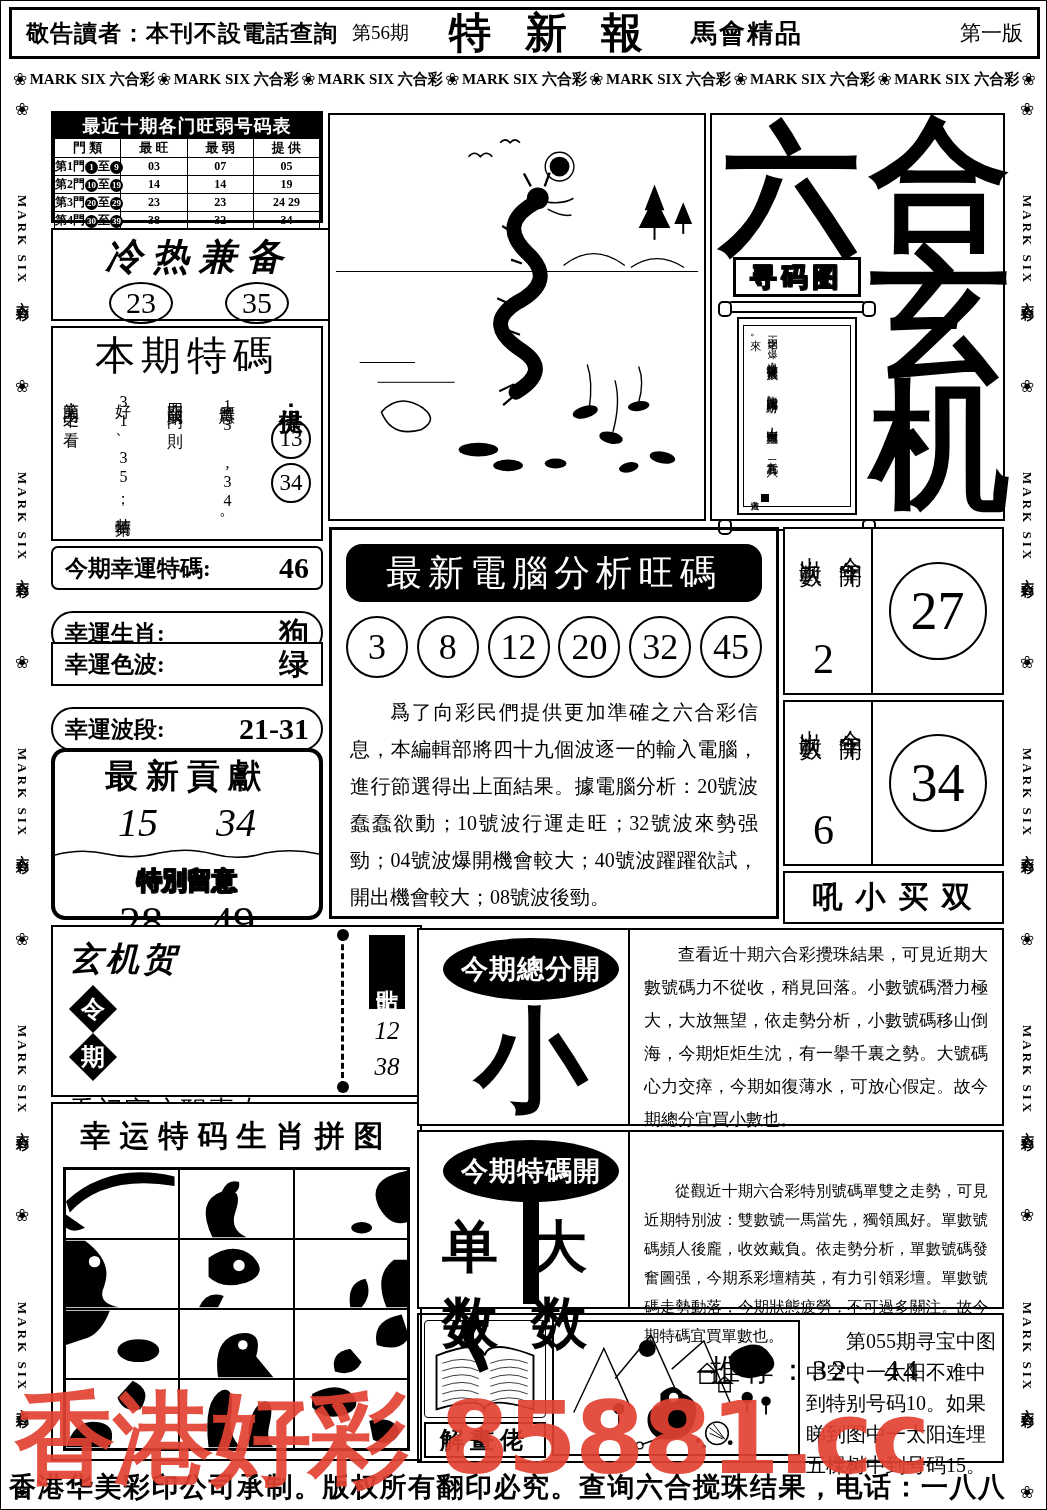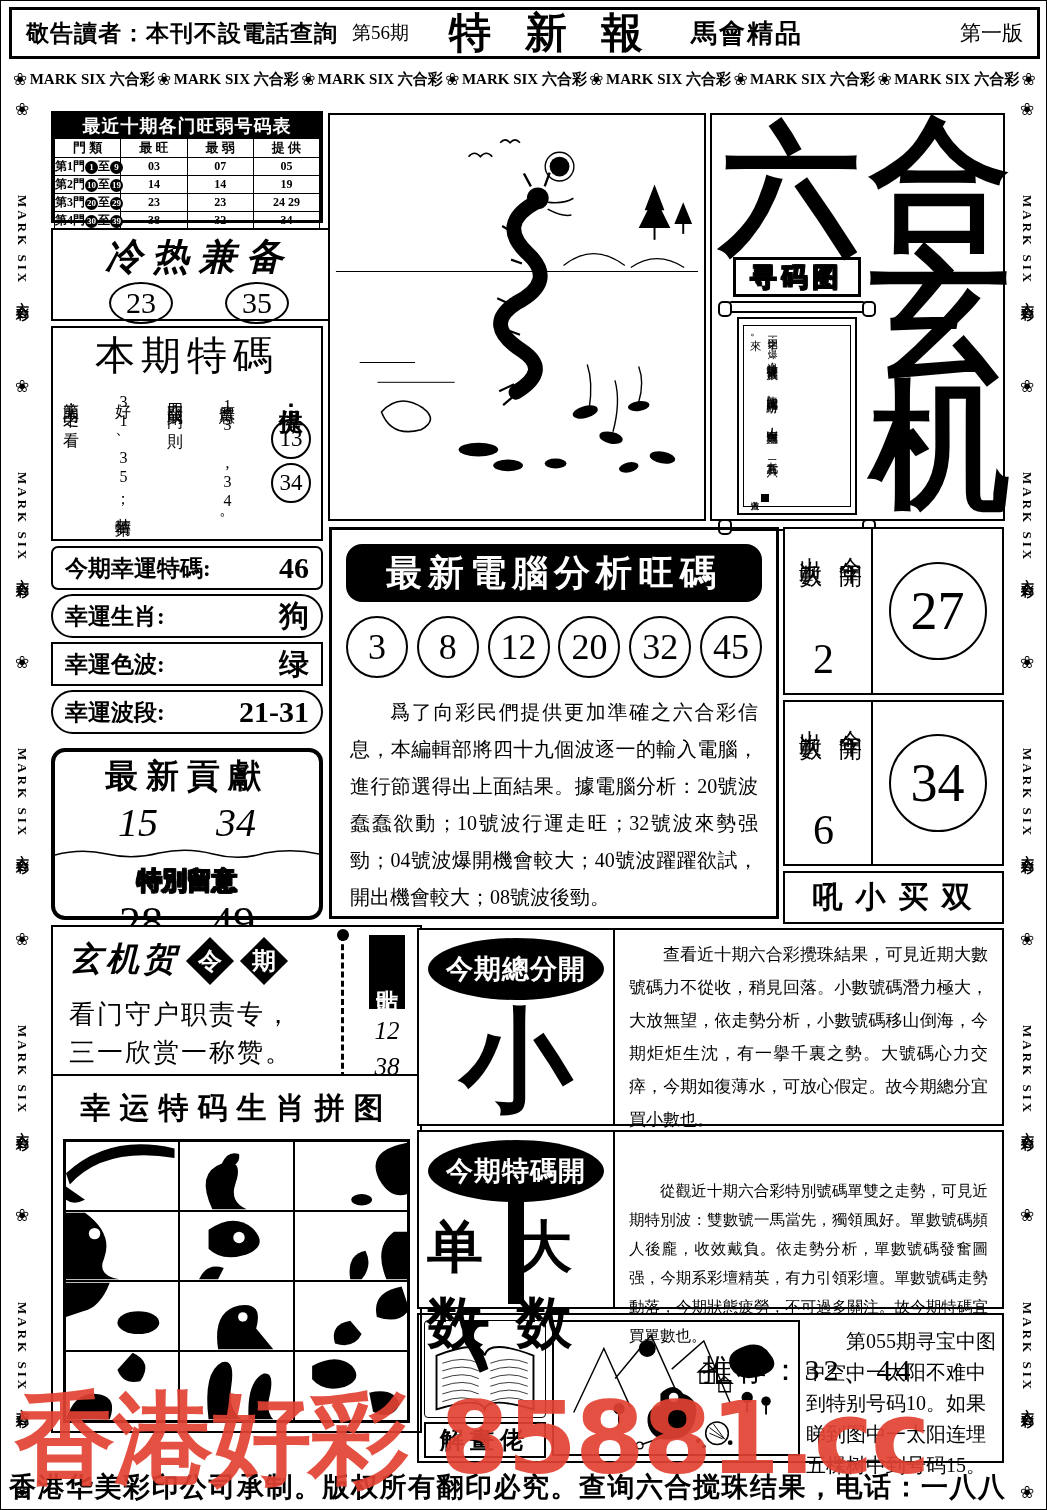--- a/index.html
+++ b/index.html
@@ -65,52 +65,52 @@
   #spBox .pcol { display:flex; flex-direction:column; align-items:center; gap:4px; }
   #spBox .pcol .plabel { writing-mode:vertical-rl; text-orientation:upright; font-size:24px; font-weight:bold; }
   .pcirc { width:40px; height:40px; border:2.5px solid #000; border-radius:50%;
            display:flex; align-items:center; justify-content:center; font-size:23px; }
 
   
   .lrow { left:50px; width:272px; height:44px; border:2.5px solid #000; background:#fff;
           display:flex; align-items:center; padding:0 12px; justify-content:space-between; }
   .lrow .lab { font-size:23px; font-weight:bold; }
   .lrow .val { font-size:30px; font-weight:bold; }
-  .r22 { border-radius:22px; }
+  .r22 { border-radius:22px;margin-top:17px; }
 
   
   #contrib { left:50px; top:747px; width:272px; height:172px; border:4px solid #000; border-radius:14px; }
   #contrib .t { font-size:33px; font-weight:bold; text-align:center; letter-spacing:8px; margin-top:2px; }
   #contrib .nums { display:flex; justify-content:space-around; padding:0 34px; font-size:40px; font-style:italic; }
   #contrib .note { text-align:center; font-size:25px; font-weight:bold; color:#fff;
                    -webkit-text-stroke:1.3px #000;
                    text-shadow:-1px -1px 0 #000,1px -1px 0 #000,-1px 1px 0 #000,1px 1px 0 #000; }
   #contrib .nums2 { display:flex; justify-content:space-around; padding:0 40px; font-size:44px; }
 
   
   #mys { left:50px; top:924px; width:371px; height:172px; }
   #mys .left { position:absolute; left:0; top:0; width:276px; height:100%; padding:10px 6px 0 16px; }
-  #mys .trow { display:flex; align-items:flex-end; gap:6px; }
+  #mys .trow { display:flex; align-items:flex-start; gap:6px;flex-direction:column; }
   #mys .tpre { font-size:33px; font-weight:bold; font-style:italic; letter-spacing:4px; }
   .diamond { width:34px; height:34px; background:#000; transform:rotate(45deg); margin:4px 7px;
              display:flex; align-items:center; justify-content:center; }
   .diamond span { transform:rotate(-45deg); color:#fff; font-size:24px; font-weight:bold; }
   #mys .poem { margin-top:14px; font-size:26px; letter-spacing:2px; line-height:38px; white-space:nowrap; }
   .dashline { position:absolute; left:288px; top:8px; bottom:8px; border-left:3.5px dashed #000; }
   .dashline::before, .dashline::after { content:""; position:absolute; left:-7.5px; width:12px; height:12px;
              border-radius:50%; background:#000; }
   .dashline::before { top:-6px; } .dashline::after { bottom:-6px; }
   #mys .tipcol { position:absolute; left:305px; top:8px; width:58px; text-align:center; }
   #mys .tipbox { width:36px; height:74px; background:#000; color:#fff; margin:0 auto;
                  writing-mode:vertical-rl; text-orientation:upright; font-size:22px; font-weight:bold;
                  display:flex; align-items:center; justify-content:center; }
   #mys .tipnum { font-size:25px; font-style:italic; margin-top:8px; }
 
   
-  #puz { left:50px; top:1073px; width:371px; height:359px;font-family:Liberation Mono, monospace; }
+  #puz { left:50px; top:1101px; width:371px; height:359px;font-family:Liberation Mono, monospace; }
   #puz .t { font-size:30px; font-weight:bold; text-align:center; letter-spacing:9px; margin:12px 0 10px; }
   #puz .grid { display:grid; grid-template-columns:repeat(3,1fr); grid-auto-rows:70px;
                margin:0 10px; border:2px solid #000; }
   #puz .cell { border:1.5px solid #000; overflow:hidden; }
   #puz svg { width:100%; height:100%; display:block; }
 
   
   #dragon { left:327px; top:112px; width:378px; height:408px; }
   #dragon svg { width:100%; height:100%; display:block; }
 
@@ -134,21 +134,21 @@
                    line-height:1.45; height:130px; letter-spacing:1px; }
   #panel .s-intro { font-size:10px; letter-spacing:0; }
   #panel .s-sign { position:absolute; left:4px; bottom:2px; writing-mode:vertical-rl;
                    text-orientation:upright; font-size:9px; }
   #panel .s-sign::before { content:""; display:block; width:8px; height:8px; background:#000; margin-bottom:2px; }
 
   
   #comp { left:328px; top:526px; width:450px; height:392px; border:3.5px solid #000; }
   #comp .banner { margin:14px auto 0; width:416px; height:58px; background:#000; border-radius:16px;
                   display:flex; align-items:center; justify-content:center; color:#fff;
-                  font-size:36px; font-weight:bold; letter-spacing:6px; }
+                  font-size:36px; font-weight:normal; letter-spacing:6px; }
   #comp .circles { display:flex; justify-content:space-between; padding:0 14px; margin-top:14px; }
   .ncirc { width:62px; height:62px; border:2.5px solid #000; border-radius:50%;
            display:flex; align-items:center; justify-content:center; font-size:36px; }
   #comp .para { margin:16px 18px 0; font-size:20px; line-height:37px; text-align:justify; text-indent:2em; }
 
   
   .freq { left:782px; width:221px; border:2.5px solid #000; background:#fff; position:absolute; display:flex; }
   .freq .lcell { width:88px; border-right:2px solid #000; position:relative; }
   .freq .v { position:absolute; top:10px; writing-mode:vertical-rl; text-orientation:upright;
              font-size:23px; letter-spacing:4px; }
@@ -156,21 +156,21 @@
   .freq .cnt { position:absolute; left:28px; bottom:10px; font-size:42px; }
   .freq .rcell { flex:1; display:flex; align-items:center; justify-content:center; }
   .bigcirc { width:98px; height:98px; border:2.5px solid #000; border-radius:50%;
              display:flex; align-items:center; justify-content:center; font-size:54px; }
 
   
   #howl { left:782px; top:870px; width:221px; height:53px; display:flex; align-items:center;
           justify-content:center; font-size:30px; letter-spacing:13px; font-weight:bold; padding-left:10px; }
 
   
-  .sect { left:416px; width:587px; position:absolute; border:2.5px solid #000; background:#fff; display:flex; }
+  .sect { left:416px; width:587px; position:absolute; border:2.5px solid #000; background:#fff; display:flex;padding-left:15px; }
   .sect .lc { width:196px; border-right:2px solid #000; position:relative; }
   .ovalhd { width:176px; height:62px; background:#000; color:#fff; border-radius:50%;
             display:flex; align-items:center; justify-content:center; font-size:27px;
             font-weight:bold; letter-spacing:1px; margin:8px auto 0; position:relative; z-index:2; }
   .sect .rc { flex:1; padding:8px 14px 4px; display:flex; flex-direction:column; }
   .sect .para { font-size:17px; line-height:33px; text-align:justify; text-indent:2em; }
   .sect .para2 { font-size:15.5px; line-height:29px;margin-top:36px; }
   .sect .rec { text-align:center; font-size:30px; letter-spacing:4px; margin-top:auto; }
   #total .bigsmall { text-align:center; font-size:112px; font-weight:bold; line-height:1.1; }
   #sopen .stem { position:absolute; left:50%; top:60px; transform:translateX(-50%);

